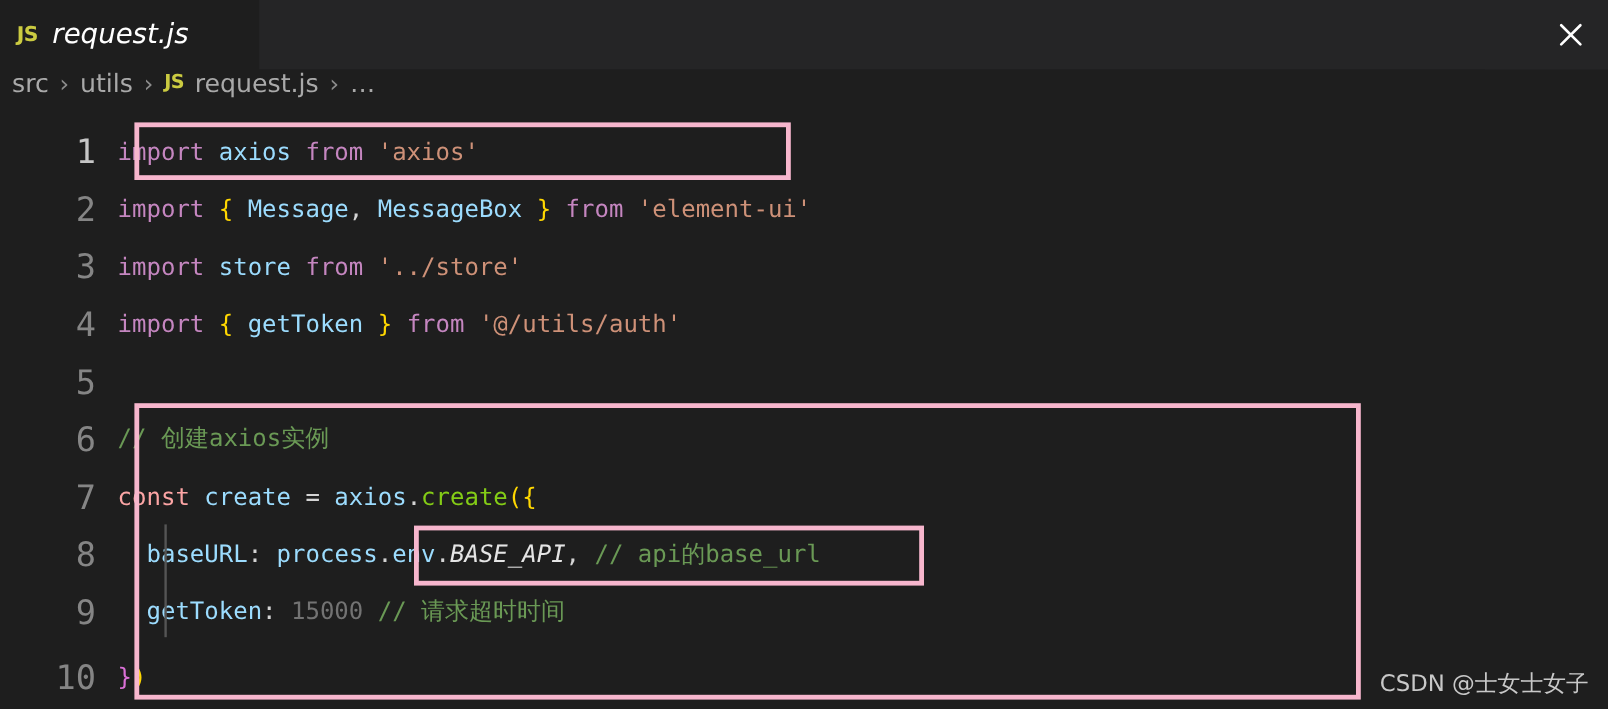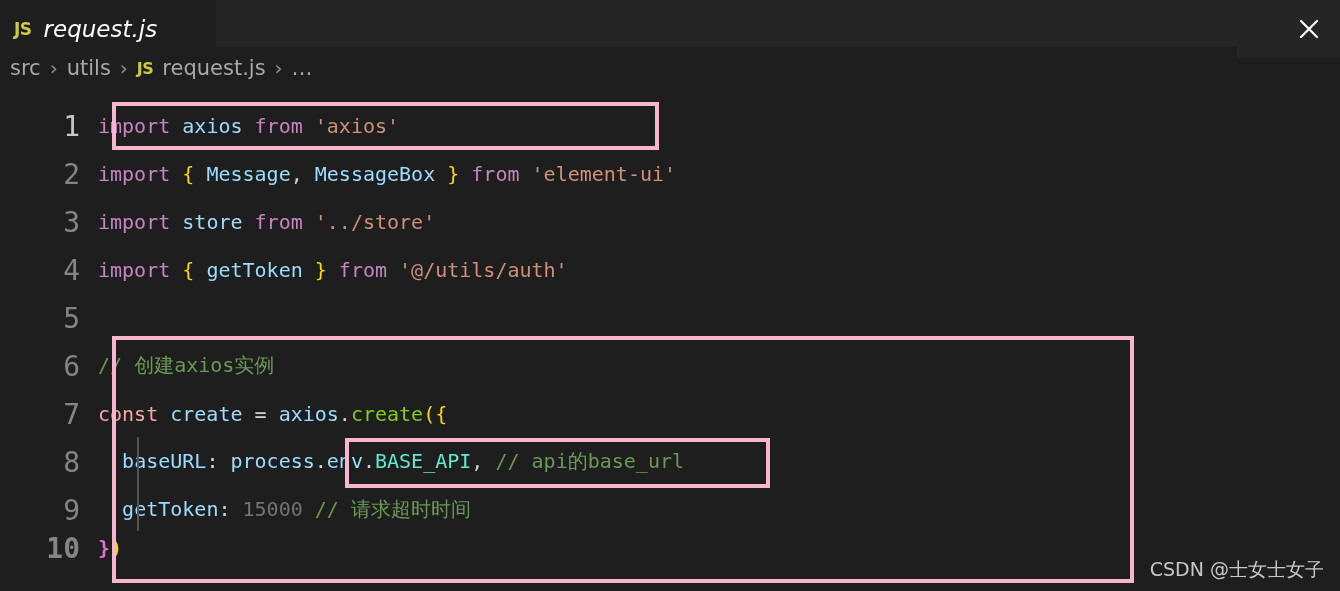--- a/index.html
+++ b/index.html
@@ -51,25 +51,25 @@
     right: 20px;
     top: 50%;
     transform: translateY(-50%);
     width: 22px; height: 22px;
   }
   .tab-close svg { display: block; }
 
   
   .breadcrumb {
     position: absolute;
-    left: 0; top: 47px;
+    left: 0; top: 58px;
     width: 1237px; height: 42px;
     background: #1e1e1e;
     display: flex;
-    align-items: center;
+    align-items: flex-start;
     padding-left: 10px;
     box-sizing: border-box;
     font-family: "DejaVu Sans", sans-serif;
     font-size: 21px;
     color: #a9a9a9;
   }
   .bc-item { color: #a9a9a9; white-space: nowrap; }
   .bc-sep {
     color: #8c8c8c;
     margin: 0 9px;
@@ -122,21 +122,21 @@
   .t-key      { color: #c586c0; }  
   .t-kw-blue  { color: #fca5a5; }  
   .t-var      { color: #9cdcfe; }  
   .t-str      { color: #ce9178; }  
   .t-brace-y  { color: #ffd700; }  
   .t-brace-m  { color: #da70d6; }  
   .t-comment  { color: #6a9955; }  
   .t-fn       { color: #84cc16; }  
   .t-num      { color: #737373; }  
   .t-plain    { color: #d4d4d4; }  
-  .t-prop     { color: #5eead4; }  
+  .t-prop     { color: #e5e5e5; font-style: italic; }  
 
   
   .cjk { font-family: Liberation Mono, monospace; text-align: center; }
 
   
   .indent-guide {
     position: absolute;
     width: 2px;
     background: #555555;
   }
@@ -190,21 +190,21 @@
   <div id="code-lines">
       <div class="code-line" style="top: 2px;"><div class="lineno active">1</div><div class="codetext"><span class="t-key">import </span><span class="t-var">axios </span><span class="t-key">from </span><span class="t-str">'axios'</span></div></div>
       <div class="code-line" style="top: 50px;"><div class="lineno">2</div><div class="codetext"><span class="t-key">import </span><span class="t-brace-y">{ </span><span class="t-var">Message</span><span class="t-plain">, </span><span class="t-var">MessageBox </span><span class="t-brace-y">} </span><span class="t-key">from </span><span class="t-str">'element-ui'</span></div></div>
       <div class="code-line" style="top: 98px;"><div class="lineno">3</div><div class="codetext"><span class="t-key">import </span><span class="t-var">store </span><span class="t-key">from </span><span class="t-str">'../store'</span></div></div>
       <div class="code-line" style="top: 146px;"><div class="lineno">4</div><div class="codetext"><span class="t-key">import </span><span class="t-brace-y">{ </span><span class="t-var">getToken </span><span class="t-brace-y">} </span><span class="t-key">from </span><span class="t-str">'@/utils/auth'</span></div></div>
       <div class="code-line" style="top: 194px;"><div class="lineno">5</div><div class="codetext"></div></div>
       <div class="code-line" style="top: 242px;"><div class="lineno">6</div><div class="codetext"><span class="t-comment">// </span><span class="t-comment cjk">创建</span><span class="t-comment">axios</span><span class="t-comment cjk">实例</span></div></div>
       <div class="code-line" style="top: 290px;"><div class="lineno">7</div><div class="codetext"><span class="t-kw-blue">const </span><span class="t-var">create </span><span class="t-plain">= </span><span class="t-var">axios</span><span class="t-plain">.</span><span class="t-fn">create</span><span class="t-brace-y">(</span><span class="t-brace-y">{</span></div></div>
       <div class="code-line" style="top: 338px;"><div class="lineno">8</div><div class="codetext"><span class="t-plain">  </span><span class="t-var">baseURL</span><span class="t-plain">: </span><span class="t-var">process</span><span class="t-plain">.</span><span class="t-var">env</span><span class="t-plain">.</span><span class="t-prop">BASE_API</span><span class="t-plain">,</span><span class="t-comment"> // </span><span class="t-comment">api</span><span class="t-comment cjk">的</span><span class="t-comment">base_url</span></div></div>
       <div class="code-line" style="top: 386px;"><div class="lineno">9</div><div class="codetext"><span class="t-plain">  </span><span class="t-var">getToken</span><span class="t-plain">: </span><span class="t-num">15000</span><span class="t-comment"> // </span><span class="t-comment cjk">请求超时时间</span></div></div>
-      <div class="code-line" style="top: 424px; font-weight: bold;"><div class="lineno">10</div><div class="codetext"><span class="t-brace-m">}</span><span class="t-brace-y">)</span></div></div>
+      <div class="code-line" style="top: 440px;"><div class="lineno">10</div><div class="codetext"><span class="t-brace-m">}</span><span class="t-brace-y">)</span></div></div>
     </div>
   <div class="indent-guide" style="left:137px; top:337px; height:94px;"></div>
   <div id="annotation-layer">
       <div class="hl-box" style="left: 112px; top: 2px; width: 547px; height: 48px; border-color: rgb(247, 182, 205);"></div>
       <div class="hl-box" style="left: 112px; top: 236px; width: 1022px; height: 247px; border-color: rgb(247, 182, 205);"></div>
       <div class="hl-box" style="left: 345px; top: 338px; width: 425px; height: 50px; border-color: rgb(247, 182, 205);"></div>
     </div>
   <div class="watermark">CSDN @士女士女子</div>
 </div>
 

